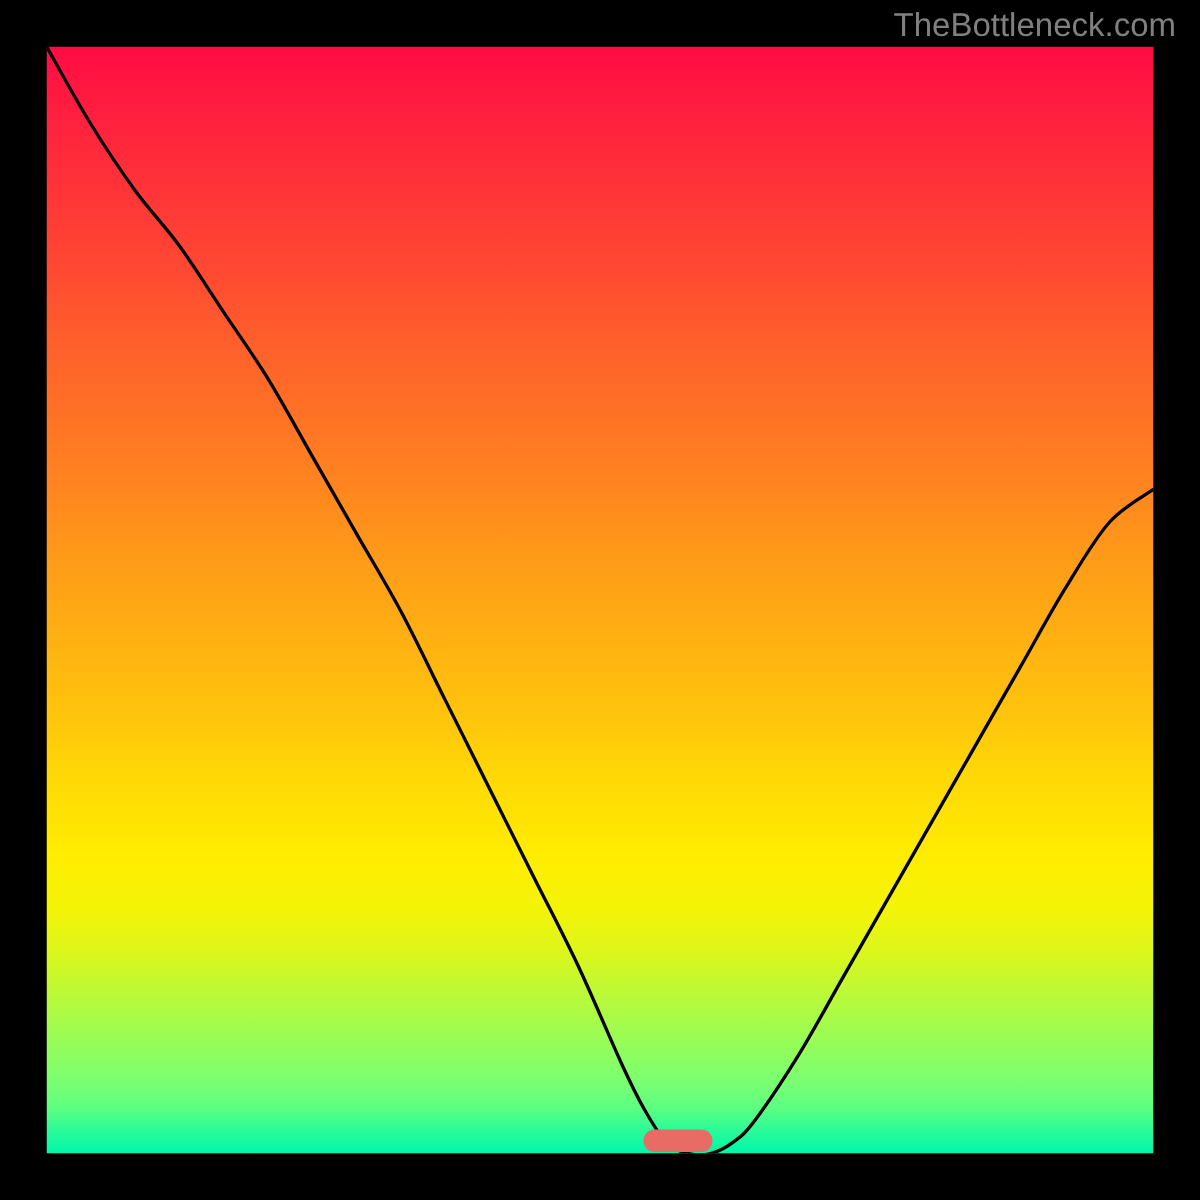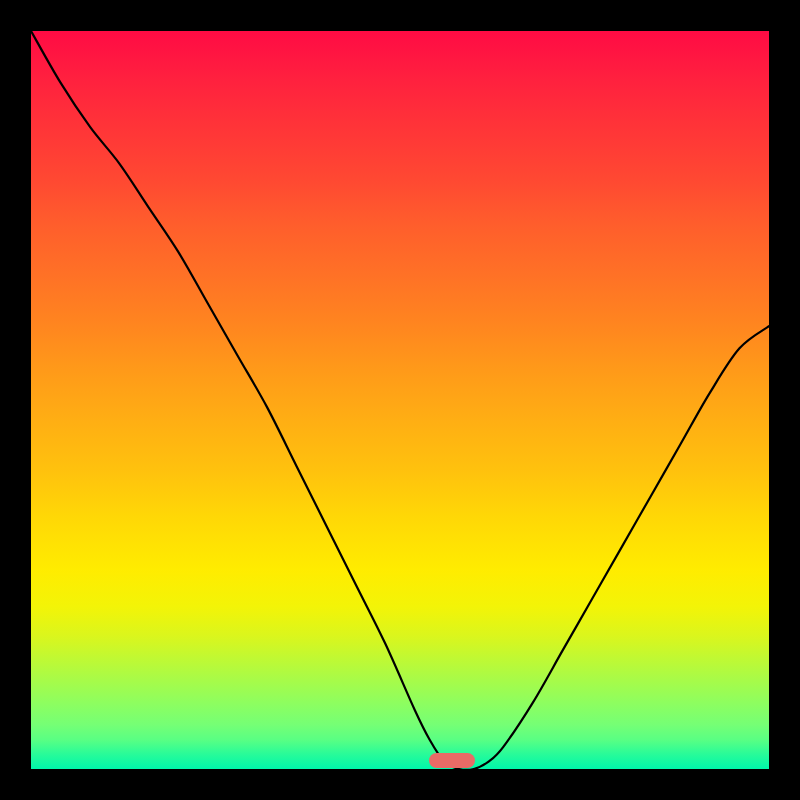--- a/index.html
+++ b/index.html
@@ -68,20 +68,21 @@
     background: #e86b66;
     border-radius: 999px;
     z-index: 3;
   }
 </style>
 </head>
 <body>
 
 <div class="frame">
 
+  <div class="watermark">TheBottleneck.com</div>
 
   <div class="plot-area">
     <div class="gradient"></div>
 
     <svg class="curve-svg" viewBox="0 0 738 738" preserveAspectRatio="none">
       <path id="curve-path" fill="none" stroke="#000000" stroke-width="2.2" stroke-linecap="round" stroke-linejoin="round" d="M 0.00 0.00 C 4.92 8.61, 19.68 35.67, 29.52 51.66 C 39.36 67.65, 49.20 82.41, 59.04 95.94 C 68.88 109.47, 78.72 119.31, 88.56 132.84 C 98.40 146.37, 108.24 162.36, 118.08 177.12 C 127.92 191.88, 137.76 205.41, 147.60 221.40 C 157.44 237.39, 167.28 255.84, 177.12 273.06 C 186.96 290.28, 196.80 307.50, 206.64 324.72 C 216.48 341.94, 226.32 357.93, 236.16 376.38 C 246.00 394.83, 255.84 415.74, 265.68 435.42 C 275.52 455.10, 285.36 474.78, 295.20 494.46 C 305.04 514.14, 314.88 533.82, 324.72 553.50 C 334.56 573.18, 344.40 591.63, 354.24 612.54 C 364.08 633.45, 376.38 662.97, 383.76 678.96 C 391.14 694.95, 393.60 699.87, 398.52 708.48 C 403.44 717.09, 408.36 725.70, 413.28 730.62 C 418.20 735.54, 423.12 736.77, 428.04 738.00 C 432.96 739.23, 437.88 739.23, 442.80 738.00 C 447.72 736.77, 452.64 734.31, 457.56 730.62 C 462.48 726.93, 464.94 725.70, 472.32 715.86 C 479.70 706.02, 492.00 687.57, 501.84 671.58 C 511.68 655.59, 521.52 637.14, 531.36 619.92 C 541.20 602.70, 551.04 585.48, 560.88 568.26 C 570.72 551.04, 580.56 533.82, 590.40 516.60 C 600.24 499.38, 610.08 482.16, 619.92 464.94 C 629.76 447.72, 639.60 430.50, 649.44 413.28 C 659.28 396.06, 669.12 377.61, 678.96 361.62 C 688.80 345.63, 698.64 328.41, 708.48 317.34 C 718.32 306.27, 733.08 298.89, 738.00 295.20"></path>
     </svg>
 
     <div class="marker" id="marker" style="left: 398px; top: 722px; width: 46px; height: 15px; background: rgb(232, 107, 102);"></div>
   </div>

